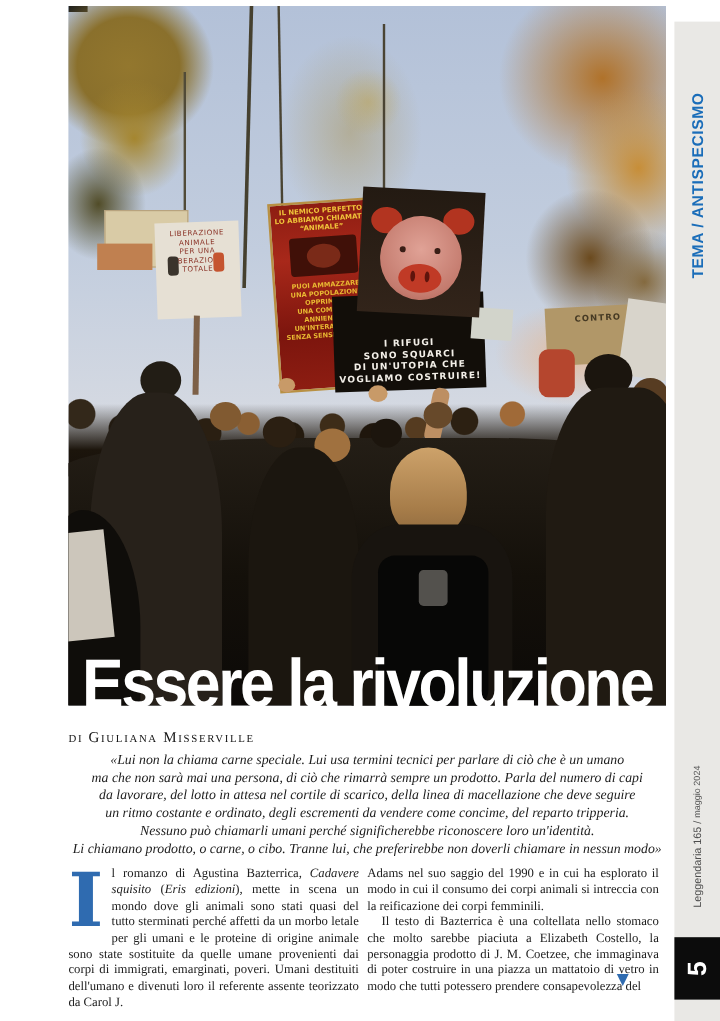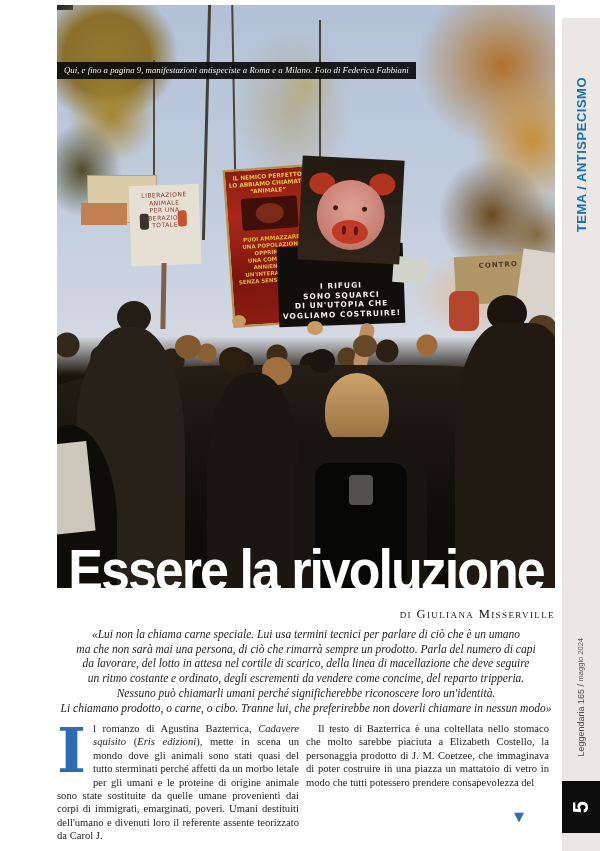--- a/index.html
+++ b/index.html
@@ -10,21 +10,21 @@
   .photo *{position:absolute;}
   .blob{border-radius:50%;}
   .caption-bar{position:absolute;left:57px;top:62px;height:17px;line-height:17px;background:rgba(12,12,12,.93);
          color:#f2f2f2;font-style:italic;font-size:8.8px;padding:0 7px;white-space:nowrap;z-index:25;}
   
   .sign-text{display:block;width:100%;text-align:center;font-family:"DejaVu Sans",sans-serif;}
   
   .title{position:absolute;left:57px;top:542px;width:498px;text-align:center;z-index:30;color:#fff;
          font-family:"Liberation Sans",sans-serif;font-weight:700;font-size:52px;letter-spacing:-2px;
          white-space:nowrap;transform:scaleY(1.1);transform-origin:center top;line-height:52px;}
-  .byline{position:absolute;left:57px;top:607px;width:498px;text-align:right;color:#141414;
+  .byline{position:absolute;left:57px;top:607px;width:498px;text-align:left;color:#141414;
          font-variant:small-caps;font-size:12.5px;letter-spacing:1.4px;}
   .lede{position:absolute;left:49px;top:627px;width:514px;text-align:center;color:#1b1b1b;
          font-style:italic;font-size:11.5px;line-height:14.7px;white-space:nowrap;}
   
   .col{position:absolute;top:722px;font-size:10.6px;line-height:13.4px;text-align:justify;color:#202020;}
   .col1{left:57px;width:242px;}
   .col2{left:306px;width:243px;}
   .dropcap{float:left;font-family:"DejaVu Serif",serif;font-weight:700;font-size:62px;line-height:50px;
          color:#2f6bb0;margin:4px 7px 0 0;}
   .indent{text-indent:12px;margin:0;}
@@ -136,30 +136,30 @@
     <div style="left:-20px;top:420px;width:80px;height:163px;background:#0f0d0a;border-radius:40% 60% 0 0;z-index:7;"></div>
     <div style="left:150px;top:368px;width:92px;height:215px;background:#1b160f;border-radius:45% 45% 0 0;z-index:7;"></div>
     <div style="left:268px;top:368px;width:64px;height:74px;border-radius:50% 50% 42% 42%;background:linear-gradient(180deg,#cda26a,#a67c49 70%,#8f6a3e);z-index:8;"></div>
     <div style="left:236px;top:432px;width:134px;height:152px;background:#18140f;border-radius:30% 30% 0 0;z-index:8;"></div>
     <div style="left:258px;top:458px;width:92px;height:126px;background:#070706;border-radius:14px;z-index:9;"></div>
     <div style="left:292px;top:470px;width:24px;height:30px;background:#53514d;border-radius:4px;z-index:10;"></div>
     <div style="left:398px;top:318px;width:120px;height:265px;background:#201a12;border-radius:40% 35% 0 0;z-index:7;"></div>
     <div style="left:-8px;top:438px;width:42px;height:90px;background:#ccc6bb;transform:rotate(-6deg);z-index:8;"></div>
   </div>
 
-  <div class="caption-bar">Qui, e fino a pagina 9, manifestazioni antispeciste a Roma e a Milano. Foto di Federica Fabbiani</div>
 
   <div class="title">Essere la rivoluzione</div>
   <div class="byline">di Giuliana Misserville</div>
   <div class="lede">«Lui non la chiama carne speciale. Lui usa termini tecnici per parlare di ciò che è un umano<br>ma che non sarà mai una persona, di ciò che rimarrà sempre un prodotto. Parla del numero di capi<br>da lavorare, del lotto in attesa nel cortile di scarico, della linea di macellazione che deve seguire<br>un ritmo costante e ordinato, degli escrementi da vendere come concime, del reparto tripperia.<br>Nessuno può chiamarli umani perché significherebbe riconoscere loro un'identità.<br>Li chiamano prodotto, o carne, o cibo. Tranne lui, che preferirebbe non doverli chiamare in nessun modo»</div>
 
   <div class="col col1">
     <p><span class="dropcap">I</span><span><span>l romanzo di Agustina Bazterrica, </span><span class="it">Cadavere squisito</span><span> (</span><span class="it">Eris edizioni</span><span>), mette in scena un mondo dove gli animali sono stati quasi del tutto sterminati perché affetti da un morbo letale per gli umani e le proteine di origine animale sono state sostituite da quelle umane provenienti dai corpi di immigrati, emarginati, poveri. Umani destituiti dell'umano e divenuti loro il referente assente teorizzato da Carol J.</span></span></p>
   </div>
   <div class="col col2">
+    <p>Adams nel suo saggio del 1990 e in cui ha esplorato il modo in cui il consumo dei corpi animali si intreccia con la reificazione dei corpi femminili.</p>
     <p class="indent">Il testo di Bazterrica è una coltellata nello stomaco che molto sarebbe piaciuta a Elizabeth Costello, la personaggia prodotto di J. M. Coetzee, che immaginava di poter costruire in una piazza un mattatoio di vetro in modo che tutti potessero prendere consapevolezza del</p>
   </div>
   <div class="cont-marker">▼</div>
 
   <div class="side-strip"></div>
   <div class="theme">
     <span class="vtext">TEMA / ANTISPECISMO</span>
   </div>
   <div class="issue">
     <span class="vtext"><span>Leggendaria 165 / </span><span class="date">maggio 2024</span></span>

